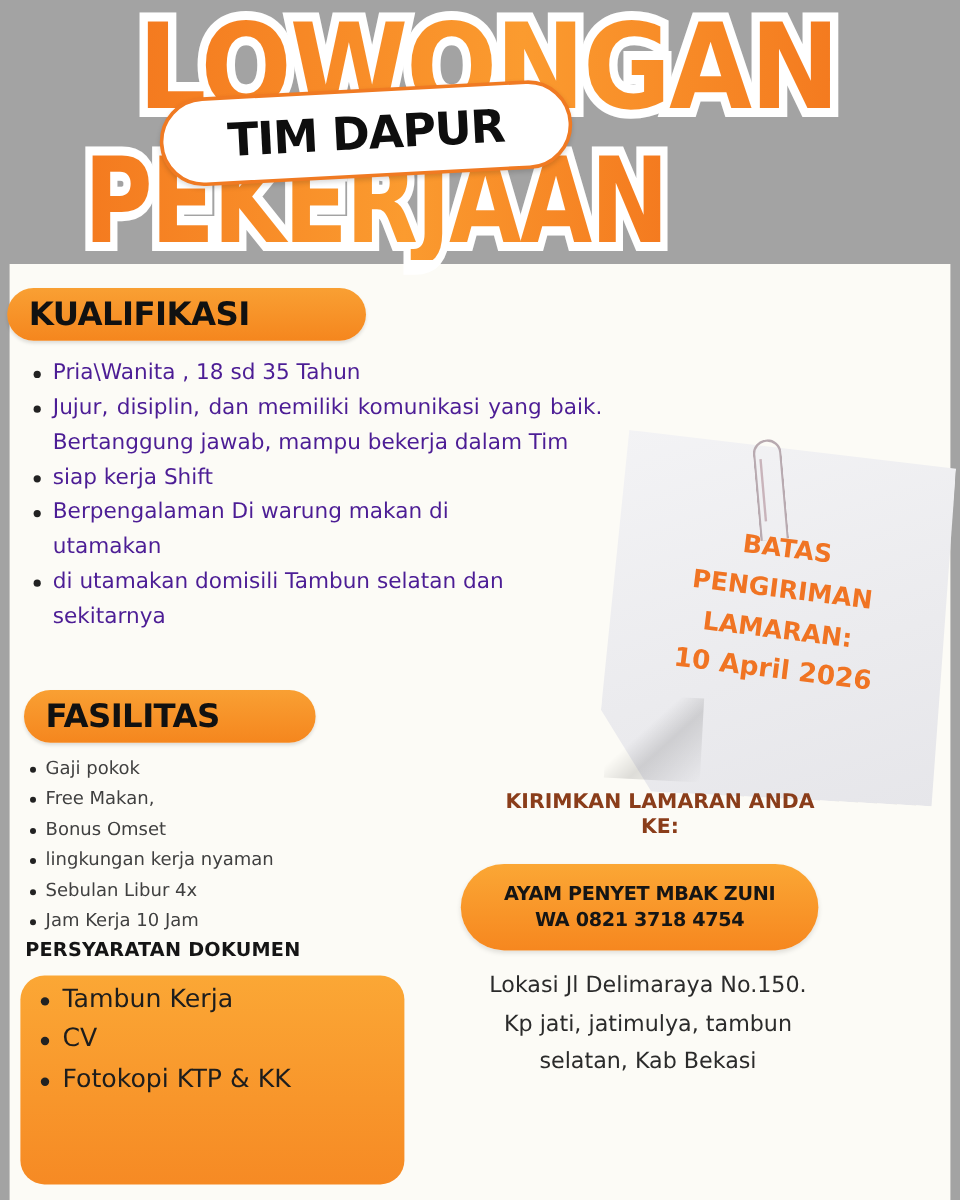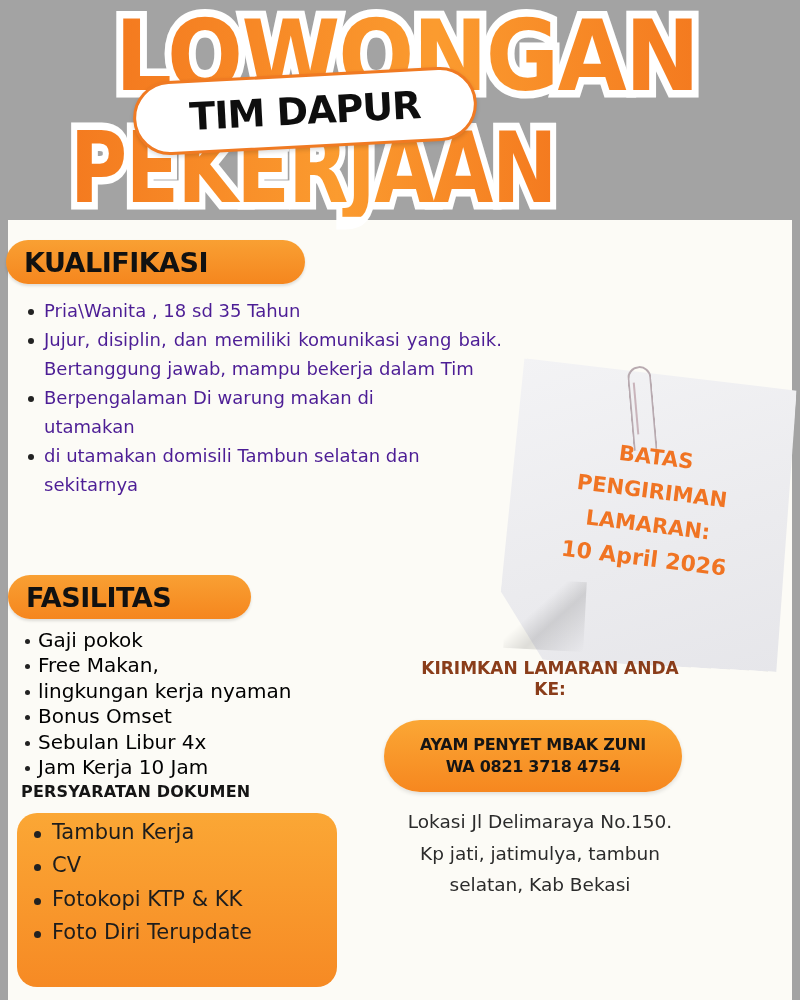--- a/index.html
+++ b/index.html
@@ -109,23 +109,23 @@
     width: 476px;
     font-size: 18px;
     line-height: 29px;
     color: #4c1d95;
   }
   .kual li::before { top: 13px; }
   .kual li.just { text-align: justify; text-align-last: left; }
   .fas {
     left: 24px; top: 628px;
     width: 300px;
-    font-size: 20px;
+    font-size: 15px;
     line-height: 25.4px;
-    color: #000000;
+    color: #404040;
   }
   .fas li { padding-left: 14px; }
   .fas li::before { top: 11px; width: 5px; height: 5px; left: 1px; }
   .doc-title {
     position: absolute;
     left: 21px; top: 782px;
     font-family: "DejaVu Sans", sans-serif;
     font-weight: 900;
     font-size: 16px;
     color: #151515;
@@ -249,53 +249,53 @@
 <div class="tim-pill">
   <span>TIM DAPUR</span>
 </div>
 
 <div class="sec-pill" style="left:6px; top:240px; width:299px;">
   <span>KUALIFIKASI</span>
 </div>
 <ul class="list kual">
   <li>Pria\Wanita , 18 sd 35 Tahun</li>
   <li class="just">Jujur, disiplin, dan memiliki komunikasi yang baik. Bertanggung jawab, mampu bekerja dalam Tim</li>
+  <li>siap kerja Shift</li>
   <li style="width:430px;">Berpengalaman Di warung makan di utamakan</li>
   <li style="width:470px;">di utamakan domisili Tambun selatan dan sekitarnya</li>
 </ul>
 
 <div class="note"></div>
 <div class="note-curl"></div>
 <div class="clip"></div>
 <div class="note-text">
   <div>BATAS</div>
   <div>PENGIRIMAN</div>
   <div>LAMARAN:</div>
   <div>10 April 2026</div>
 </div>
 
-<div class="sec-pill" style="left:8px; top:575px; width:243px;">
+<div class="sec-pill" style="left:20px; top:575px; width:243px;">
   <span>FASILITAS</span>
 </div>
 <ul class="list fas">
   <li>Gaji pokok</li>
   <li>Free Makan,</li>
+  <li>Bonus Omset</li>
   <li>lingkungan kerja nyaman</li>
-  <li>Bonus Omset</li>
   <li>Sebulan Libur 4x</li>
   <li>Jam Kerja 10 Jam</li>
 </ul>
 
 <div class="doc-title">PERSYARATAN DOKUMEN</div>
 <div class="doc-box"></div>
 <ul class="list docs">
   <li>Tambun Kerja</li>
   <li>CV</li>
   <li>Fotokopi KTP &amp; KK</li>
-  <li>Foto Diri Terupdate</li>
 </ul>
 
 <div class="send-title">
   <div>KIRIMKAN LAMARAN ANDA</div>
   <div>KE:</div>
 </div>
 <div class="contact-pill">
   <div>AYAM PENYET MBAK ZUNI</div>
   <div>WA 0821 3718 4754</div>
 </div>

